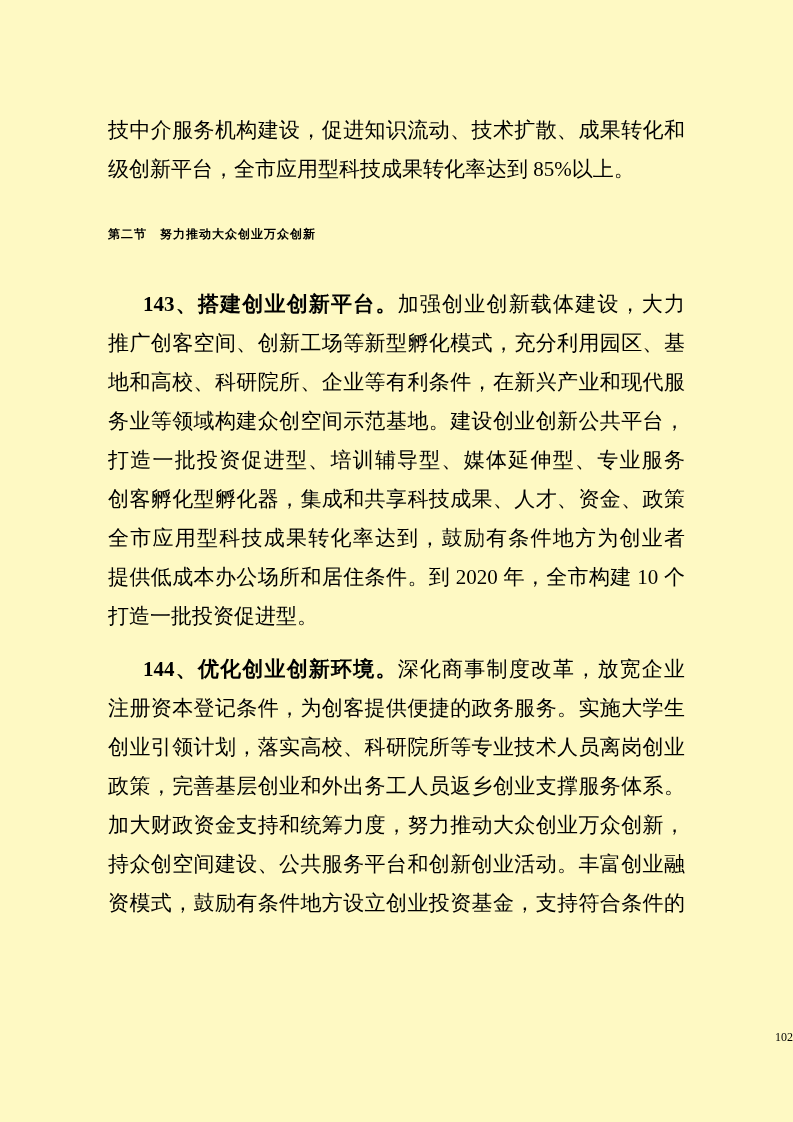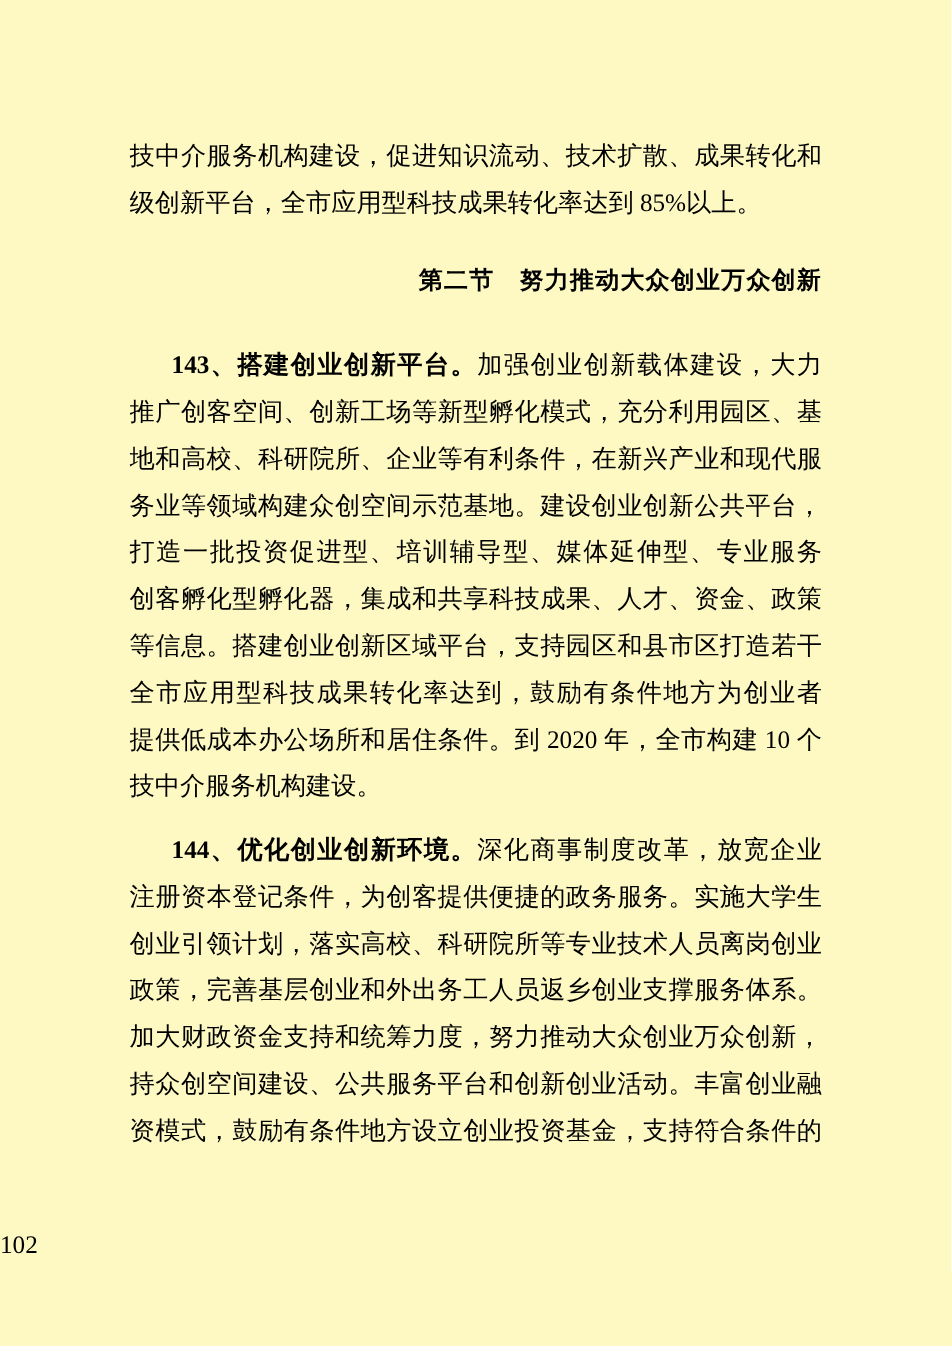--- a/index.html
+++ b/index.html
@@ -36,39 +36,39 @@
     text-align: center;
     text-align-last: left;
   }
   .body-line.firstline {
     padding-left: 35px;
   }
   .lead {
     font-weight: bold;
   }
   .section-heading {
-    font-size: 20px;
+    font-size: 12px;
     font-weight: bold;
     line-height: 39px;
     height: 39px;
-    text-align: right;
+    text-align: left;
     margin-top: 26px;
     margin-bottom: 31px;
     letter-spacing: 1px;
   }
   .para-144 {
     margin-top: 14px;
   }
   .page-number {
     position: absolute;
     left: 0;
     top: 1022px;
     width: 793px;
-    text-align: left;
-    font-size: 21px;
+    text-align: right;
+    font-size: 12px;
     line-height: 30px;
     color: #000000;
   }
 </style>
 </head>
 <body>
 
 <div class="page">
   <div class="content">
 
@@ -81,24 +81,23 @@
 
     <div>
       <div class="body-line firstline">
         <span class="lead">143、搭建创业创新平台。</span><span>加强创业创新载体建设，大力</span>
       </div>
       <div class="body-line">推广创客空间、创新工场等新型孵化模式，充分利用园区、基</div>
       <div class="body-line">地和高校、科研院所、企业等有利条件，在新兴产业和现代服</div>
       <div class="body-line">务业等领域构建众创空间示范基地。建设创业创新公共平台，</div>
       <div class="body-line">打造一批投资促进型、培训辅导型、媒体延伸型、专业服务型、</div>
       <div class="body-line">创客孵化型孵化器，集成和共享科技成果、人才、资金、政策</div>
-      <div class="body-line">等信息。搭建创业创新区域平台，支持园区和县市区打造若干</div>
       <div class="body-line">全市应用型科技成果转化率达到，鼓励有条件地方为创业者</div>
       <div class="body-line">提供低成本办公场所和居住条件。到 2020 年，全市构建 10 个</div>
-      <div class="body-line lastline">技中介服务机构建设。</div>
+      <div class="body-line lastline">打造一批投资促进型。</div>
     </div>
 
     <div class="para-144">
       <div class="body-line firstline">
         <span class="lead">144、优化创业创新环境。</span><span>深化商事制度改革，放宽企业</span>
       </div>
       <div class="body-line">注册资本登记条件，为创客提供便捷的政务服务。实施大学生</div>
       <div class="body-line">创业引领计划，落实高校、科研院所等专业技术人员离岗创业</div>
       <div class="body-line">政策，完善基层创业和外出务工人员返乡创业支撑服务体系。</div>
       <div class="body-line">加大财政资金支持和统筹力度，努力推动大众创业万众创新，支</div>

